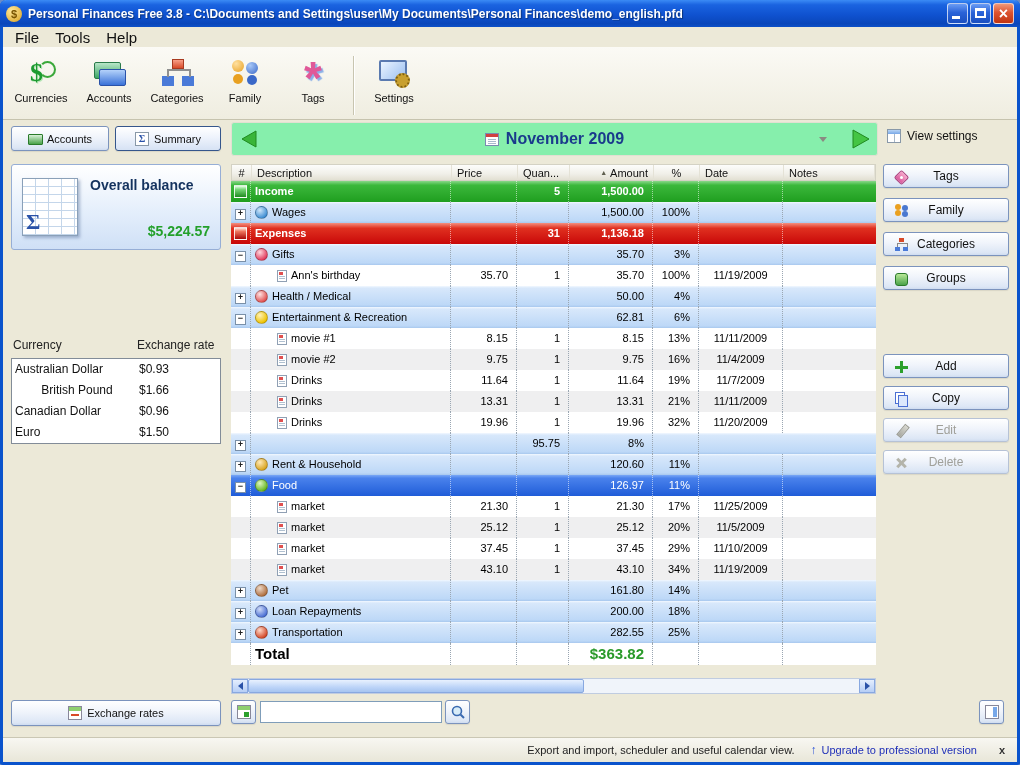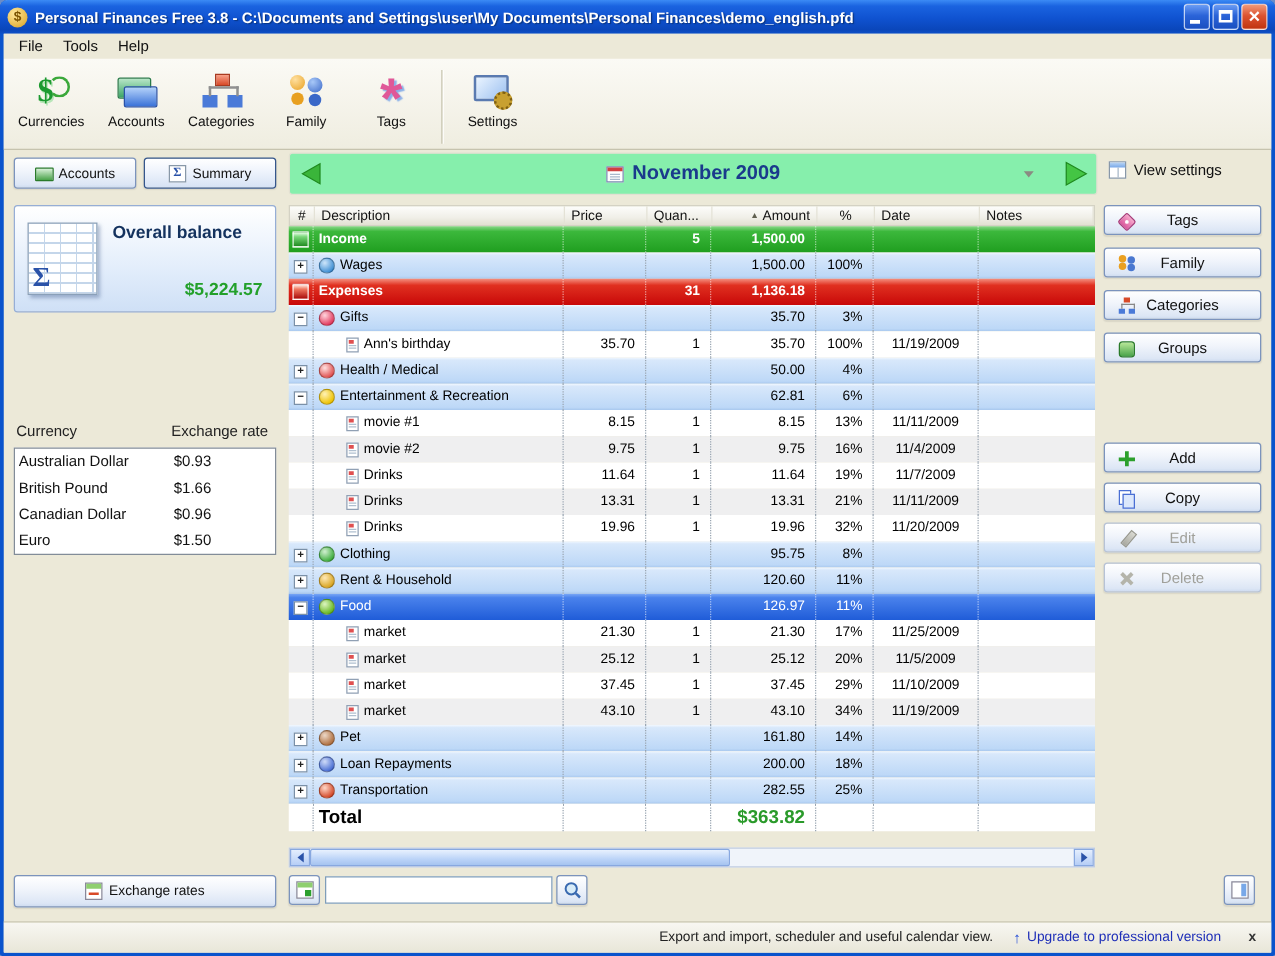--- a/index.html
+++ b/index.html
@@ -21,21 +21,21 @@
     box-sizing:border-box;position:relative;
     background:linear-gradient(180deg,#6a9cf4,#2a63d8 45%,#1a4fc0);}
   .wbtn.close{background:linear-gradient(180deg,#f09878,#dd5330 45%,#c03410);}
   .wbtn.min::before{content:"";position:absolute;left:4px;bottom:4px;width:8px;height:3px;background:#fff;}
   .wbtn.max::before{content:"";position:absolute;left:4px;top:4px;width:11px;height:10px;
     border:2px solid #fff;border-top-width:3px;box-sizing:border-box;}
   .wbtn.close::before{content:"×";position:absolute;left:0;right:0;top:0;
     font:bold 16px/19px "Liberation Sans",sans-serif;color:#fff;text-align:center;}
   
   .menubar{position:absolute;left:0;right:0;top:27px;height:20px;display:flex;align-items:center;
-    background:#ece9d8;font-size:12px;color:#111;padding-left:4px;}
+    background:#ece9d8;font-size:15px;color:#111;padding-left:4px;}
   .mitem{padding:3px 8px;}
   
   .toolbar{position:absolute;left:0;right:0;top:47px;height:67px;display:flex;align-items:flex-start;
     background:linear-gradient(180deg,#fbfaf5,#efede0);border-bottom:1px solid #c6c3ae;padding:5px 4px 0 4px;}
   .tb-item{width:66px;text-align:center;padding:3px 0 4px;border:1px solid transparent;border-radius:3px;}
   .tb-label{font-size:11px;color:#111;display:block;margin-top:2px;}
   .tb-sep{width:1px;align-self:stretch;margin:4px 6px;background:#c8c5b0;box-shadow:1px 0 0 #fff;}
   .tb-icon{width:34px;height:34px;position:relative;display:block;margin:0 auto;}
   .currencies-icon::before{content:"$";position:absolute;left:6px;top:1px;
     font:bold 26px/32px "Liberation Serif",serif;color:#1c9a30;text-shadow:1px 1px 0 #b8e6b8;}
@@ -324,21 +324,21 @@
   <div class="cur-headers">
     <span class="ch1">Currency</span>
     <span class="ch2">Exchange rate</span>
   </div>
   <div class="cur-list">
       <div class="cur-row">
         <div class="cur-name" style="display: inline-block;">Australian Dollar</div>
         <div class="cur-rate" style="display: inline-block;">$0.93</div>
       </div>
       <div class="cur-row">
-        <div class="cur-name" style="display: inline-block;">British Pound</div>
+        <div class="cur-name" style="display: inline-block; text-align: center;">British Pound</div>
         <div class="cur-rate" style="display: inline-block;">$1.66</div>
       </div>
       <div class="cur-row">
         <div class="cur-name" style="display: inline-block;">Canadian Dollar</div>
         <div class="cur-rate" style="display: inline-block;">$0.96</div>
       </div>
       <div class="cur-row">
         <div class="cur-name" style="display: inline-block;">Euro</div>
         <div class="cur-rate" style="display: inline-block;">$1.50</div>
       </div>
@@ -526,24 +526,20 @@
         </div>
         <div class="cell c2 num">19.96</div>
         <div class="cell c3 num">1</div>
         <div class="cell c4 num">19.96</div>
         <div class="cell c5 num">32%</div>
         <div class="cell c6 date">11/20/2009</div>
         <div class="cell c7"></div>
       </div>
       <div class="grow r-category">
         <div class="cell c0"><div class="xbox" style="display: inline-block;">+</div></div>
-        <div class="cell c1">
-          <div class="catic clothing-icon"></div>
-          <div class="dtext">Clothing</div>
-        </div>
         <div class="cell c2 num"></div>
         <div class="cell c3 num"></div>
         <div class="cell c4 num">95.75</div>
         <div class="cell c5 num">8%</div>
         <div class="cell c6 date"></div>
         <div class="cell c7"></div>
       </div>
       <div class="grow r-category">
         <div class="cell c0"><div class="xbox" style="display: inline-block;">+</div></div>
         <div class="cell c1">

